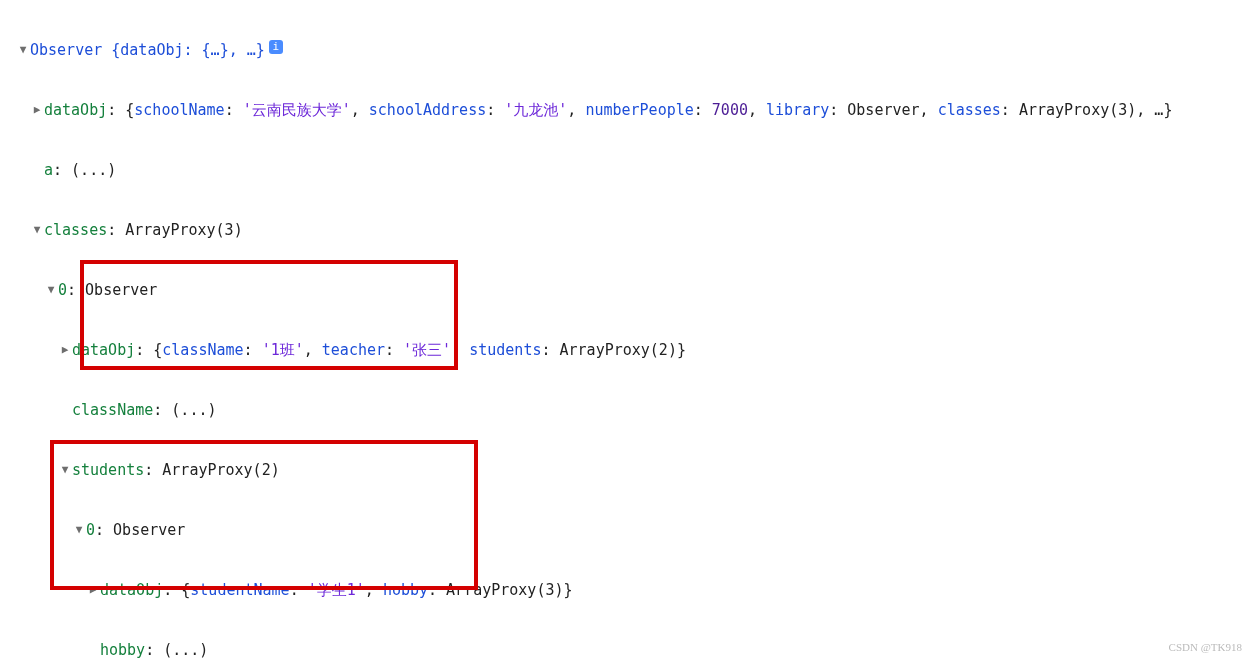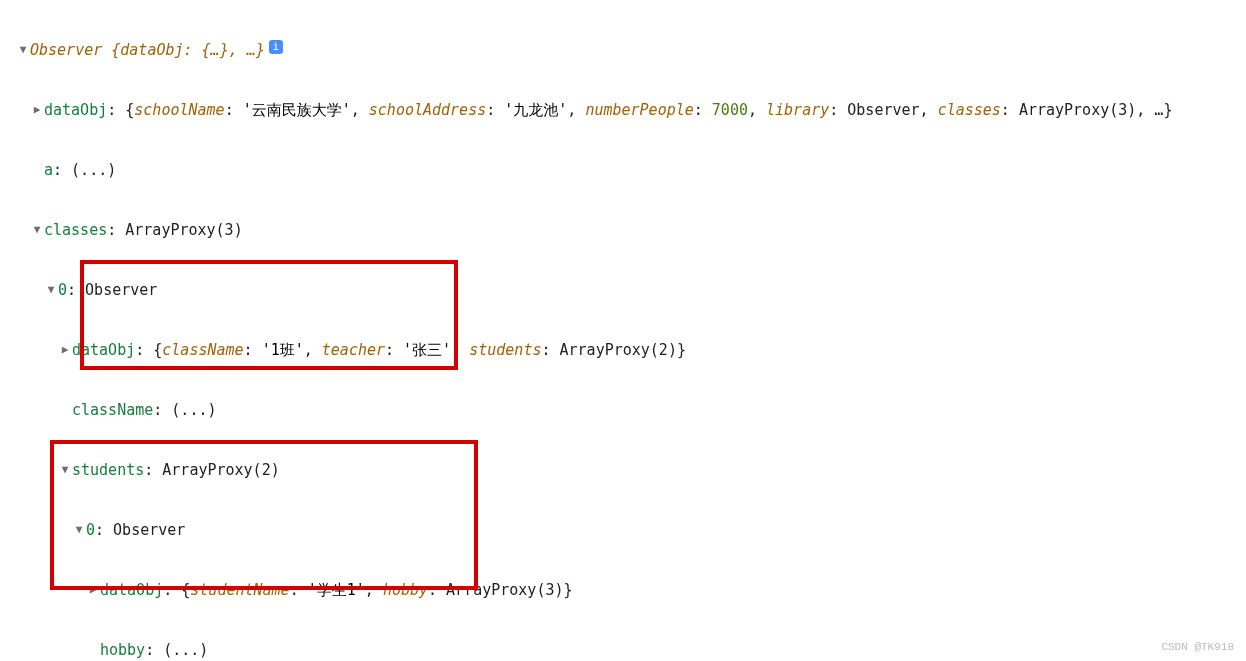--- a/index.html
+++ b/index.html
@@ -3,28 +3,28 @@
 <meta charset="utf-8">
 <style>
   html,body{margin:0;padding:0;background:#fff;font-family:Menlo,Consolas,"DejaVu Sans Mono",monospace;font-size:15px;color:#222;line-height:20px}
   .root{padding:0 4px 8px 4px;white-space:pre}
   .row{display:flex;align-items:flex-start}
   .arrow{display:inline-block;width:10px;text-align:center;color:#6e6e6e;font-size:11px;margin-right:2px;user-select:none;line-height:20px}
   .gap{display:inline-block;width:10px;margin-right:2px}
   .ind{display:inline-block}
   .key{color:#15803d}
   .punct{color:#222}
-  .str{color:#000000}
-  .num{color:#4d7c0f}
+  .str{color:#6d28d9}
+  .num{color:#4c1d95}
   .plain{color:#222}
-  .ital{font-style:italic;color:#a16207}
+  .ital{color:#1d4ed8}
   .info{display:inline-block;width:14px;height:14px;background:#4a8cff;color:#fff;border-radius:3px;font-size:11px;line-height:14px;text-align:center;vertical-align:middle;margin-left:4px;font-style:normal}
   .box{position:absolute;border:4px solid #d40000;pointer-events:none}
   .wrap{position:relative}
-  .wm1{position:fixed;right:12px;bottom:4px;font-size:11px;color:#bbb;font-family:Liberation Mono, monospace}
+  .wm1{position:fixed;right:4px;bottom:4px;font-size:11px;color:#bbb;font-family:Liberation Serif, serif}
 </style>
 </head>
 <body>
 
 <div class="wrap">
 <div class="root">
 
 <div class="row">
   <span class="ind" style="width:14px"></span><span class="arrow">▼</span><span class="ital"><span>Observer {dataObj: {…}, …}</span></span> <span class="info">i</span>
 </div>

